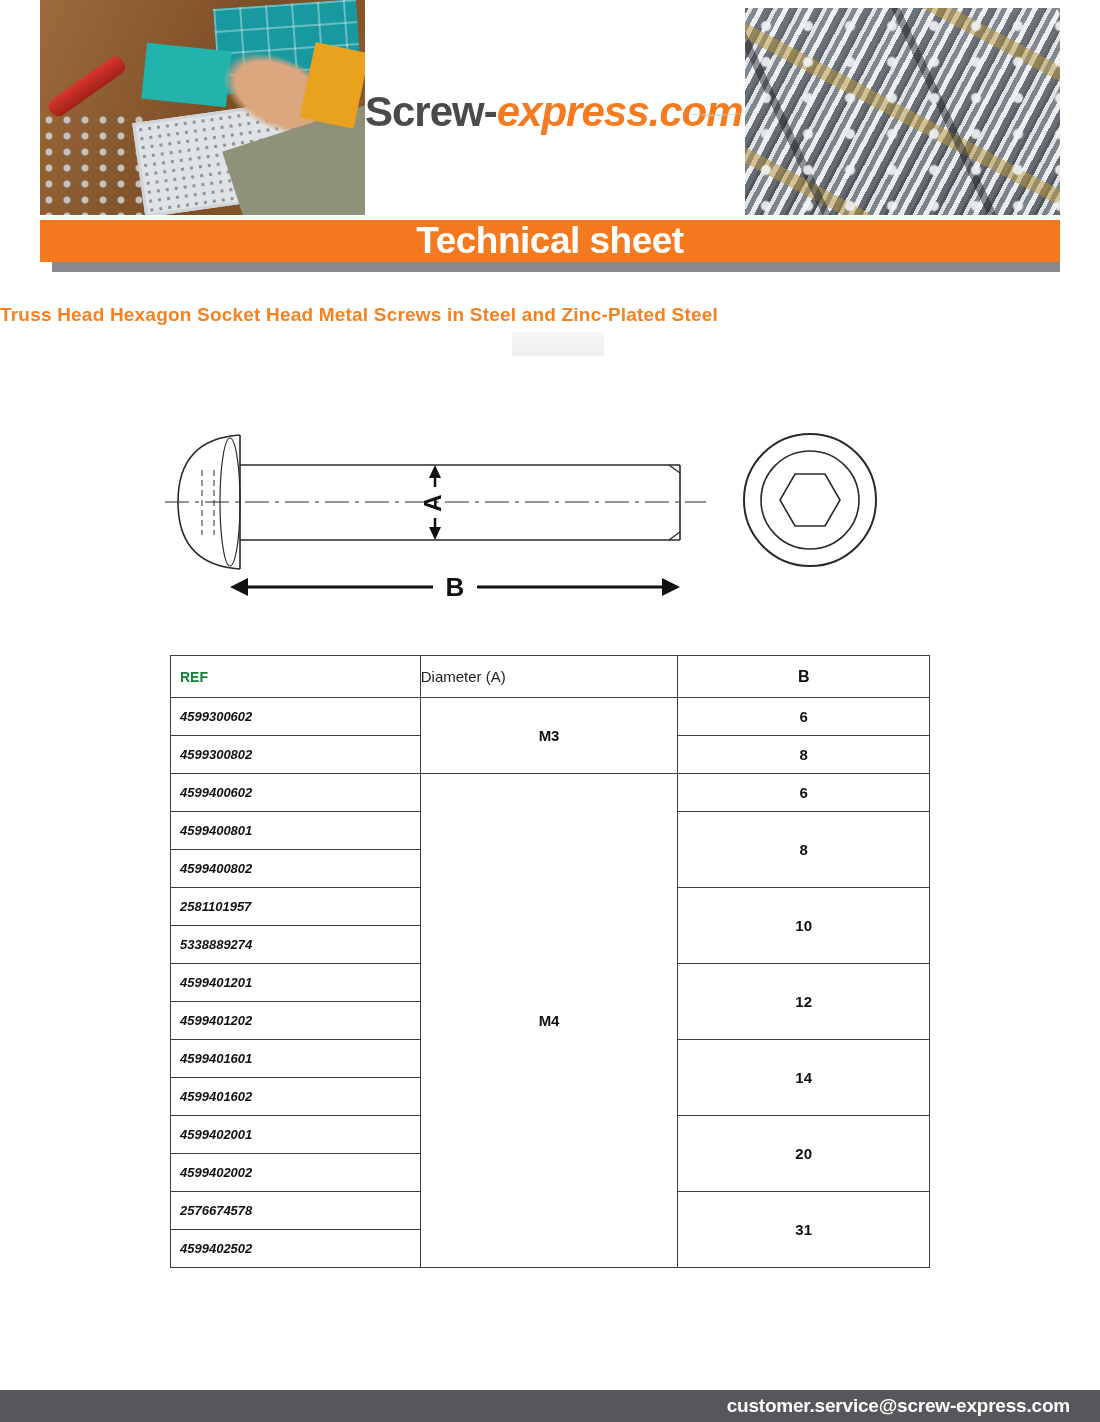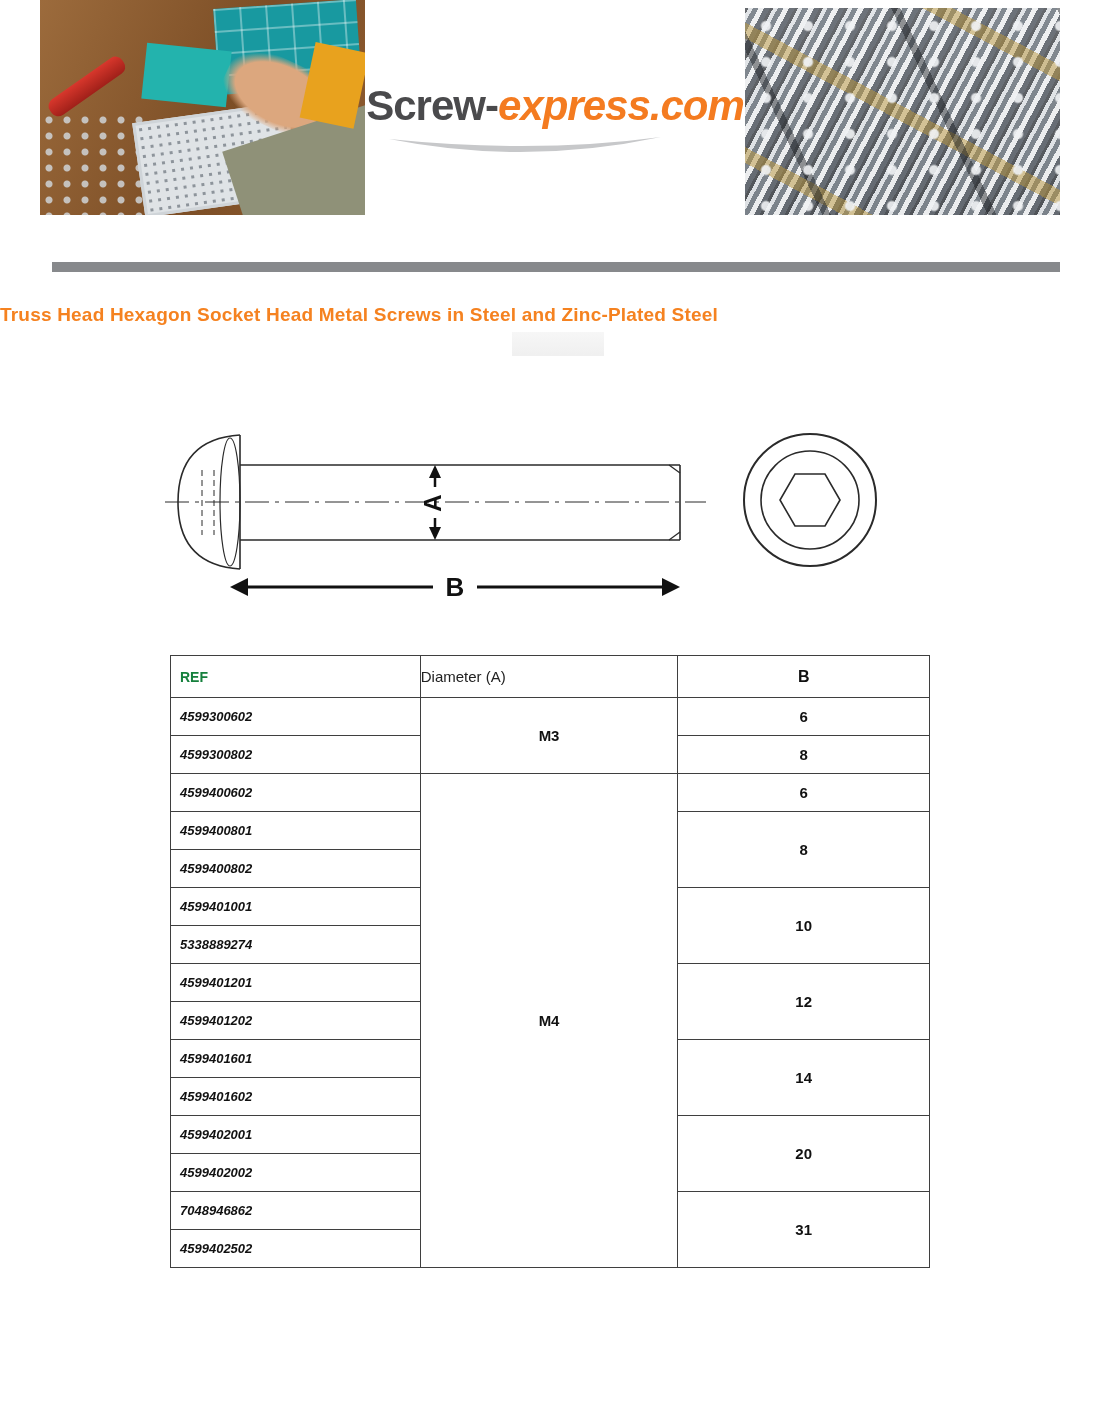--- a/index.html
+++ b/index.html
@@ -38,22 +38,22 @@
      linear-gradient(#b9bdc2,#8d9298); }
   .pr-brass{position:absolute;inset:0;
     background:repeating-linear-gradient(28deg, rgba(186,150,60,0) 0 46px, rgba(186,150,60,.5) 46px 60px, rgba(186,150,60,0) 60px 110px);}
   .pr-dark{position:absolute;inset:0;
     background:repeating-linear-gradient(65deg, rgba(25,28,32,0) 0 70px, rgba(25,28,32,.45) 70px 78px, rgba(25,28,32,0) 78px 150px);}
   .pr-heads{position:absolute;inset:0;
     background-image:radial-gradient(circle, rgba(240,242,244,.9) 4px, rgba(140,146,152,0) 6px);
     background-size:42px 36px;}
 
   
-  .logo-area { position:absolute; left:365px; top:12px; width:380px; height:215px;
-    display:flex; flex-direction:column; align-items:center; justify-content:center; background:#fff; }
+  .logo-area { position:absolute; left:365px; top:4px; width:380px; height:215px;
+    display:flex; flex-direction:row; align-items:center; justify-content:center; background:#fff; }
   .logo-text { font-size:42px; font-weight:700; letter-spacing:-1px; white-space:nowrap; }
   .logo-dark { color:#4a4a4c; }
   .logo-orange { color:#f47b20; font-style:italic; }
   .logo-swoosh { margin-top:6px; margin-left:-60px; }
 
   
   .banner { position:absolute; left:40px; right:40px; top:220px; height:42px; background:#f4791f;
     display:flex; align-items:center; justify-content:center; }
   .banner-title { color:#ffffff; font-size:37px; font-weight:800; letter-spacing:-.5px; line-height:42px; }
   .banner-shadow { position:absolute; left:52px; right:40px; top:262px; height:10px; background:#87898c; }
@@ -107,20 +107,23 @@
       <path d="M4 3 Q140 30 276 1 Q150 18 4 3 Z" fill="#c7c8ca"></path>
     </svg>
   </div>
 
   <div class="photo photo-right">
     <div class="pr-brass"></div>
     <div class="pr-dark"></div>
     <div class="pr-heads"></div>
   </div>
 
+  <div class="banner">
+    <span class="banner-title">Technical sheet</span>
+  </div>
   <div class="banner-shadow"></div>
 
   <div class="subtitle">Truss Head Hexagon Socket Head Metal Screws in Steel and Zinc-Plated Steel</div>
   <div class="artifact"></div>
 
   <div class="diagram">
     <svg width="750" height="200" viewBox="0 0 750 200">
 
       <line x1="15" y1="87" x2="556" y2="87" stroke="#2a2a2a" stroke-width="1" stroke-dasharray="24 6 4 6"></line>
 
@@ -183,21 +186,21 @@
           <td class="b-cell" rowspan="1">6</td>
         </tr>
         <tr>
           <td class="ref-cell">4599400801</td>
           <td class="b-cell" rowspan="2">8</td>
         </tr>
         <tr>
           <td class="ref-cell">4599400802</td>
         </tr>
         <tr>
-          <td class="ref-cell">4599401001</td>
+          <td class="ref-cell">2581101957</td>
           <td class="b-cell" rowspan="2">10</td>
         </tr>
         <tr>
           <td class="ref-cell">5338889274</td>
         </tr>
         <tr>
           <td class="ref-cell">4599401201</td>
           <td class="b-cell" rowspan="2">12</td>
         </tr>
         <tr>
@@ -211,23 +214,26 @@
           <td class="ref-cell">4599401602</td>
         </tr>
         <tr>
           <td class="ref-cell">4599402001</td>
           <td class="b-cell" rowspan="2">20</td>
         </tr>
         <tr>
           <td class="ref-cell">4599402002</td>
         </tr>
         <tr>
-          <td class="ref-cell">7048946862</td>
+          <td class="ref-cell">2576674578</td>
           <td class="b-cell" rowspan="2">31</td>
         </tr>
         <tr>
           <td class="ref-cell">4599402502</td>
         </tr>
       </tbody>
   </table>
 
+  <div class="footer">
+    <span class="footer-email">customer.service@screw-express.com</span>
+  </div>
 
 </div>
 
 </body></html>

